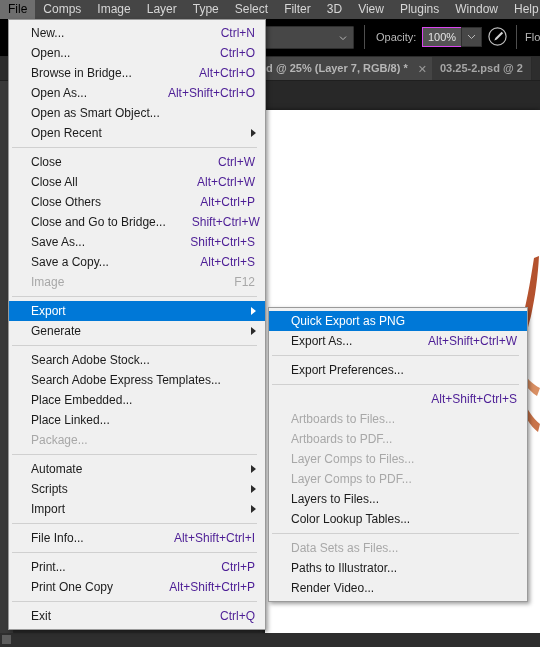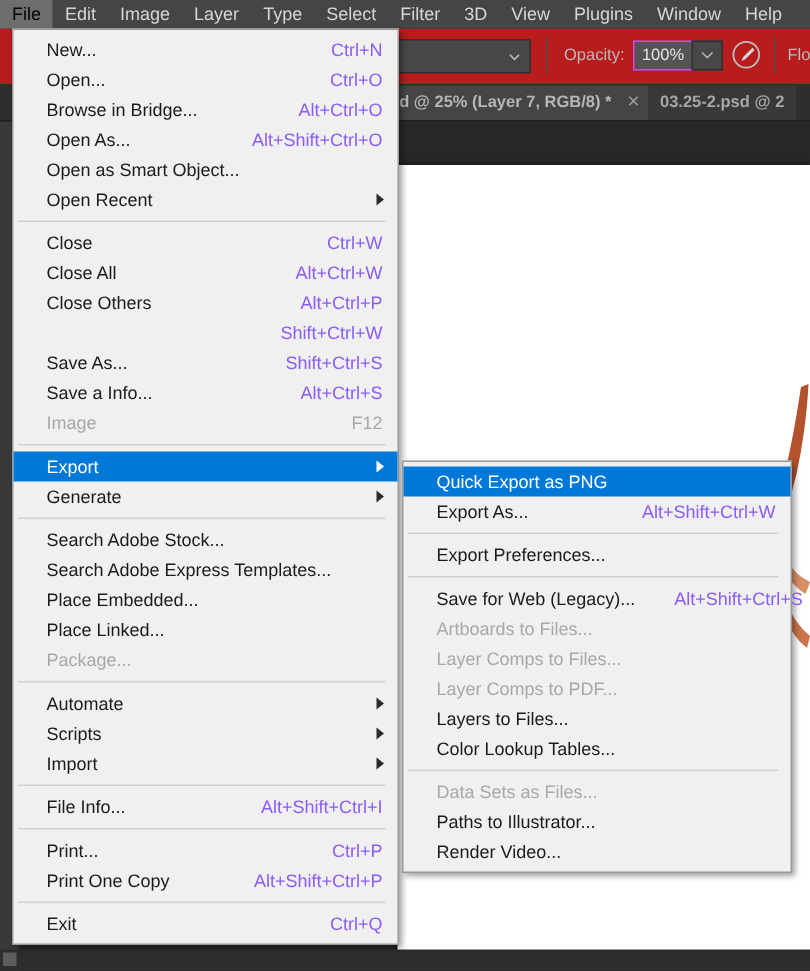--- a/index.html
+++ b/index.html
@@ -21,21 +21,21 @@
   .menubar-item{
     height:19px;line-height:19px;
     padding:0 8px;
     font-size:12px;color:#d6d6d6;
     white-space:nowrap;cursor:default;
   }
   .menubar-item.active{background:#6e6e6e;color:#000000;}
 
   .optionsbar{
     position:absolute;left:0;top:19px;width:540px;height:37px;
-    background:#b91c1c;
+    background:#000000;
     border-bottom:1px solid #2b2b2b;
     display:flex;align-items:center;
   }
   .opt-select{
     position:absolute;left:262px;top:7px;width:90px;height:21px;
     background:#474747;border:1px solid #2e2e2e;border-radius:1px;
   }
   .opt-select .caret{
     position:absolute;right:6px;top:7px;width:8px;height:8px;
   }
@@ -111,21 +111,21 @@
     height:20px;
     display:flex;align-items:center;
     padding:0 10px 0 22px;
     font-size:12px;color:#1b1b1b;
     white-space:nowrap;cursor:default;
     box-sizing:border-box;
   }
   .mi .mi-label{flex:0 0 auto;}
   .mi .mi-shortcut{
     margin-left:auto;padding-left:26px;
-    font-size:12px;color:#8b5cf6;
+    font-size:12px;color:#4c1d95;
   }
   .mi.disabled .mi-label,
   .mi.disabled .mi-shortcut{color:#a8a8a8;}
   .mi.highlight{background:#0078d7;}
   .mi.highlight .mi-label,
   .mi.highlight .mi-shortcut{color:#ffffff;}
   .mi .submenu-arrow{
     position:absolute;right:9px;top:50%;transform:translateY(-50%);
     width:0;height:0;
     border-top:4px solid transparent;
@@ -185,21 +185,21 @@
         <circle cx="10.5" cy="10.5" r="8.6" fill="none" stroke="#bdbdbd" stroke-width="1.2"></circle>
         <path d="M14.6 5.8 L8.4 12 L7.3 14.6 L9.9 13.5 L16.1 7.3 Z" fill="#d4d4d4"></path>
       </svg>
     </div>
     <div class="opt-divider" style="left:516px;"></div>
     <div class="opt-label" style="left:525px;">Flow</div>
   </div>
 
   <div class="menubar">
     <div class="menubar-item active">File</div>
-    <div class="menubar-item">Edit</div>
+    <div class="menubar-item">Comps</div>
     <div class="menubar-item">Image</div>
     <div class="menubar-item">Layer</div>
     <div class="menubar-item">Type</div>
     <div class="menubar-item">Select</div>
     <div class="menubar-item">Filter</div>
     <div class="menubar-item">3D</div>
     <div class="menubar-item">View</div>
     <div class="menubar-item">Plugins</div>
     <div class="menubar-item">Window</div>
     <div class="menubar-item">Help</div>
@@ -241,28 +241,29 @@
     </div>
     <div class="mi">
       <span class="mi-label">Close All</span>
       <span class="mi-shortcut">Alt+Ctrl+W</span>
     </div>
     <div class="mi">
       <span class="mi-label">Close Others</span>
       <span class="mi-shortcut">Alt+Ctrl+P</span>
     </div>
     <div class="mi">
+      <span class="mi-label">Close and Go to Bridge...</span>
       <span class="mi-shortcut">Shift+Ctrl+W</span>
     </div>
     <div class="mi">
       <span class="mi-label">Save As...</span>
       <span class="mi-shortcut">Shift+Ctrl+S</span>
     </div>
     <div class="mi">
-      <span class="mi-label">Save a Info...</span>
+      <span class="mi-label">Save a Copy...</span>
       <span class="mi-shortcut">Alt+Ctrl+S</span>
     </div>
     <div class="mi disabled">
       <span class="mi-label">Image</span>
       <span class="mi-shortcut">F12</span>
     </div>
     <div class="sep"></div>
     <div class="mi highlight">
       <span class="mi-label">Export</span>
       <span class="submenu-arrow"></span>
@@ -328,27 +329,29 @@
     <div class="mi">
       <span class="mi-label">Export As...</span>
       <span class="mi-shortcut">Alt+Shift+Ctrl+W</span>
     </div>
     <div class="sep"></div>
     <div class="mi">
       <span class="mi-label">Export Preferences...</span>
     </div>
     <div class="sep"></div>
     <div class="mi">
-      <span class="mi-label">Save for Web (Legacy)...</span>
       <span class="mi-shortcut">Alt+Shift+Ctrl+S</span>
     </div>
     <div class="mi disabled">
       <span class="mi-label">Artboards to Files...</span>
     </div>
     <div class="mi disabled">
+      <span class="mi-label">Artboards to PDF...</span>
+    </div>
+    <div class="mi disabled">
       <span class="mi-label">Layer Comps to Files...</span>
     </div>
     <div class="mi disabled">
       <span class="mi-label">Layer Comps to PDF...</span>
     </div>
     <div class="mi">
       <span class="mi-label">Layers to Files...</span>
     </div>
     <div class="mi">
       <span class="mi-label">Color Lookup Tables...</span>

